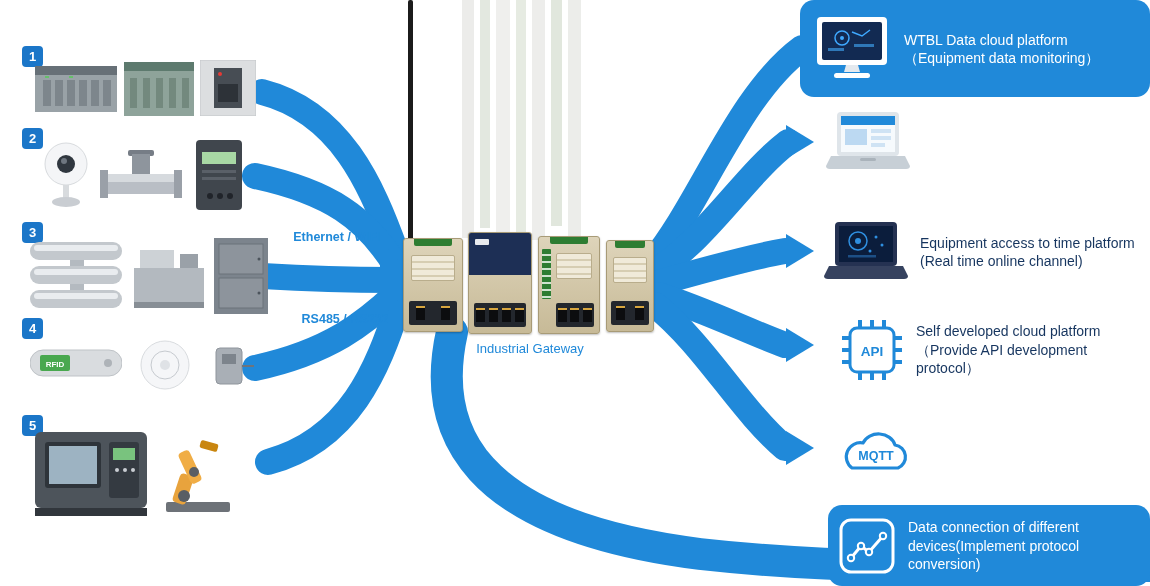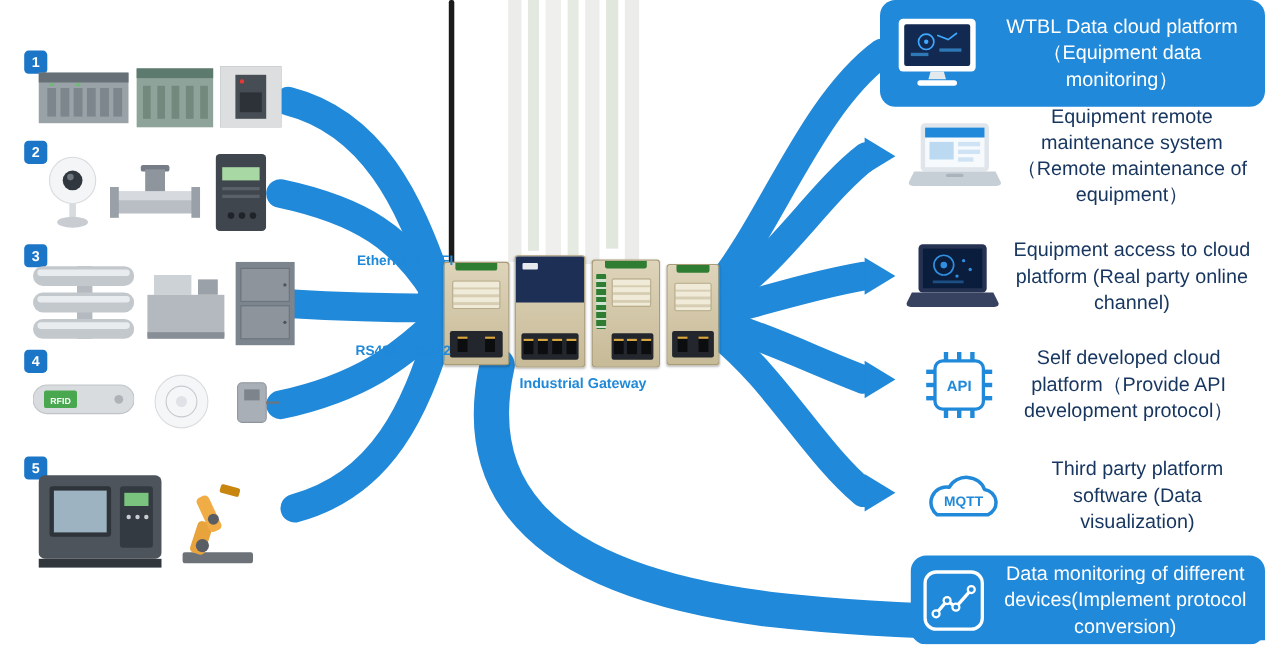--- a/index.html
+++ b/index.html
@@ -17,25 +17,25 @@
   .dev-label{position:absolute;left:12%;right:12%;top:16px;height:24px;border:1px solid #b9ad8c;border-radius:2px;
              background:repeating-linear-gradient(180deg,#f0ead9 0 5px,#d6cdb2 5px 7px);}
   .dev-ports{position:absolute;left:8%;right:8%;bottom:6px;height:24px;background:#23272d;border-radius:2px;
              display:flex;align-items:center;justify-content:space-around;}
   .dev-ports i{width:9px;height:12px;background:#0c0d0f;border-top:2px solid #d7a63f;}
   .dev-head{position:absolute;top:0;left:0;right:0;height:42%;background:#1d2f55;}
   .dev-head:after{content:"";position:absolute;left:6px;top:6px;width:14px;height:6px;background:#fff;border-radius:1px;opacity:.9;}
   .dev-pins{position:absolute;left:3px;top:12px;bottom:34px;width:9px;border-radius:1px;
             background:repeating-linear-gradient(180deg,#2e7d32 0 5px,#cfe3cf 5px 7px);}
   
-  .link-label{position:absolute;color:#2089d9;font-size:12.5px;font-weight:bold;text-align:right;}
-  .caption{position:absolute;color:#2089d9;font-size:13px;font-weight:bold;text-align:center;}
+  .link-label{position:absolute;color:#2089d9;font-size:12.5px;font-weight:bold;text-align:center;}
+  .caption{position:absolute;color:#2089d9;font-size:13px;font-weight:normal;text-align:center;}
   
   .r-row{position:absolute;display:flex;align-items:center;gap:8px;}
-  .r-text{flex:1;text-align:center;font-size:18px;line-height:1.32;color:#16355f;padding:0 4px;}
+  .r-text{flex:1;text-align:left;font-size:14px;line-height:1.32;color:#16355f;padding:0 4px;}
   .r-text.on-blue{color:#fff;}
   .rod{position:absolute;background:#1b1b1b;border-radius:2px;}
 </style>
 </head>
 <body>
 
 <div class="stage">
 
   <svg class="abs" style="left:0;top:0" width="1150" height="586" viewBox="0 0 1150 586">
     <g fill="none" stroke="#2089d9" stroke-width="26" stroke-linecap="round">
@@ -252,36 +252,35 @@
       <rect x="11" y="1" width="62" height="44" rx="4" fill="#dfe5ea"></rect>
       <rect x="15" y="5" width="54" height="36" fill="#f6fafd"></rect>
       <rect x="15" y="5" width="54" height="9" fill="#2089d9"></rect>
       <rect x="19" y="18" width="22" height="16" fill="#bcd9f2"></rect>
       <rect x="45" y="18" width="20" height="4" fill="#cfe3f4"></rect>
         <rect x="45" y="25" width="20" height="4" fill="#cfe3f4"></rect>
       <rect x="45" y="32" width="14" height="4" fill="#cfe3f4"></rect>
       <path d="M5,45 h74 l5,10 q0,3 -4,3 h-76 q-4,0 -4,-3 z" fill="#c7cfd6"></path>
       <rect x="34" y="47" width="16" height="3" rx="1.5" fill="#aab3bb"></rect>
     </svg>
-    <div class="r-text">Equipment remote maintenance system（Remote maintenance of equipment）</div>
   </div>
 
   <div class="r-row" style="left:824px;top:212px;width:318px;height:80px">
     <svg width="84" height="62">
       <rect x="11" y="1" width="62" height="44" rx="4" fill="#253252"></rect>
       <rect x="15" y="5" width="54" height="36" fill="#0b1d3c"></rect>
       <circle cx="34" cy="20" r="9" fill="none" stroke="#2f8fe0" stroke-width="1.5"></circle>
         <circle cx="34" cy="20" r="3" fill="#2f8fe0"></circle>
       <circle cx="52" cy="16" r="1.5" fill="#2f8fe0"></circle>
         <circle cx="58" cy="24" r="1.5" fill="#2f8fe0"></circle>
         <circle cx="46" cy="30" r="1.5" fill="#2f8fe0"></circle>
       <rect x="24" y="34" width="28" height="2.5" fill="#1d4f85"></rect>
       <path d="M5,45 h74 l5,10 q0,3 -4,3 h-76 q-4,0 -4,-3 z" fill="#36425f"></path>
     </svg>
-    <div class="r-text">Equipment access to cloud platform (Real party online channel)</div>
+    <div class="r-text">Equipment access to time platform (Real time online channel)</div>
   </div>
 
   <div class="r-row" style="left:840px;top:314px;width:300px;height:72px">
     <svg width="64" height="64">
       <g fill="#2089d9">
         <rect x="18" y="2" width="4" height="8"></rect>
           <rect x="30" y="2" width="4" height="8"></rect>
           <rect x="42" y="2" width="4" height="8"></rect>
         <rect x="18" y="54" width="4" height="8"></rect>
           <rect x="30" y="54" width="4" height="8"></rect>
@@ -297,28 +296,27 @@
       <text x="32" y="37.5" text-anchor="middle" font-size="13.5" font-weight="bold" fill="#2089d9" font-family="Liberation Sans, sans-serif">API</text>
     </svg>
     <div class="r-text">Self developed cloud platform（Provide API development protocol）</div>
   </div>
 
   <div class="r-row" style="left:836px;top:420px;width:304px;height:62px">
     <svg width="84" height="58">
       <path d="M16 46 H62 A12 12 0 0 0 59 23 A17 15 0 0 0 27 21 A14 14 0 0 0 16 46 Z" fill="#ffffff" stroke="#2089d9" stroke-width="3.2" stroke-linejoin="round"></path>
       <text x="40" y="38" text-anchor="middle" font-size="12.5" font-weight="bold" fill="#2089d9" font-family="Liberation Sans, sans-serif">MQTT</text>
     </svg>
-    <div class="r-text">Third party platform software (Data visualization)</div>
   </div>
 
   <div class="r-row" style="left:838px;top:512px;width:304px;height:68px">
     <svg width="58" height="58">
       <rect x="3" y="3" width="52" height="52" rx="10" fill="none" stroke="#ffffff" stroke-width="3"></rect>
       <polyline points="13,41 23,29 31,35 45,19" fill="none" stroke="#ffffff" stroke-width="3" stroke-linecap="round" stroke-linejoin="round"></polyline>
       <circle cx="13" cy="41" r="3.2" fill="#2089d9" stroke="#fff" stroke-width="2"></circle>
       <circle cx="23" cy="29" r="3.2" fill="#2089d9" stroke="#fff" stroke-width="2"></circle>
       <circle cx="31" cy="35" r="3.2" fill="#2089d9" stroke="#fff" stroke-width="2"></circle>
       <circle cx="45" cy="19" r="3.2" fill="#2089d9" stroke="#fff" stroke-width="2"></circle>
     </svg>
-    <div class="r-text on-blue">Data monitoring of different devices(Implement protocol conversion)</div>
+    <div class="r-text on-blue">Data connection of different devices(Implement protocol conversion)</div>
   </div>
 
 </div>
 
 </body></html>

